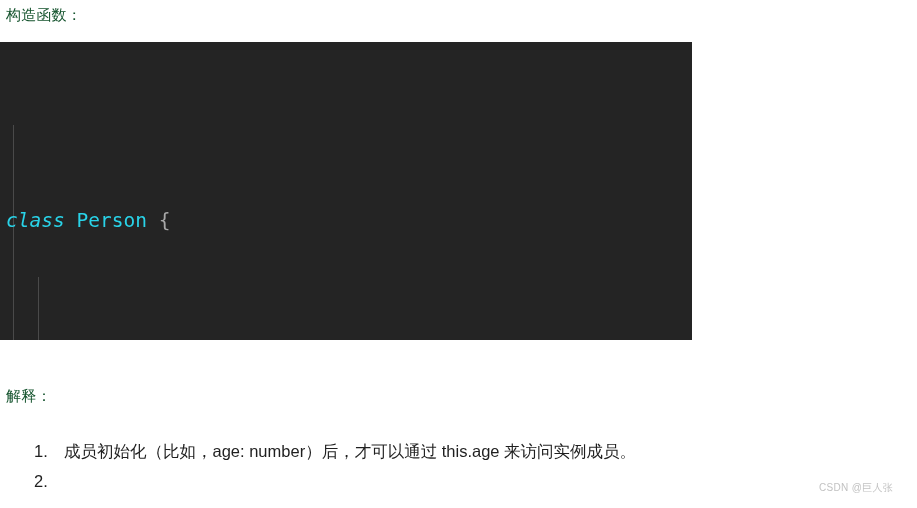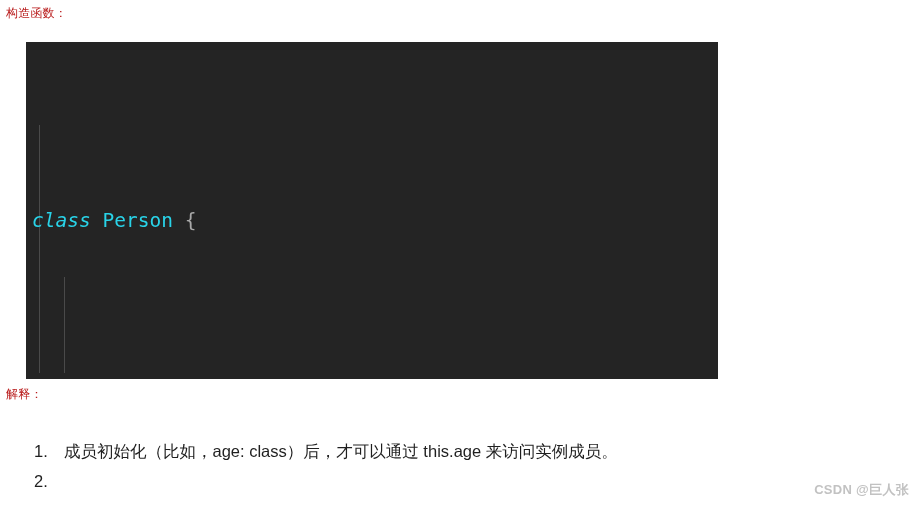--- a/index.html
+++ b/index.html
@@ -13,40 +13,39 @@
     font-family: "Liberation Sans", "DejaVu Sans", sans-serif;
     color: #1a1a1a;
     overflow: hidden;
     position: relative;
   }
 
   
   .section-heading {
     position: absolute;
     left: 6px;
-    font-size: 12px;
+    font-size: 15px;
     line-height: 1.2;
-    color: #b91c1c;
+    color: #14532d;
     letter-spacing: 0.2px;
     white-space: nowrap;
     text-align: right;
   }
   #heading-top { top: 6px; }
   #heading-explain { top: 387px; }
 
   
   .code-block {
     position: absolute;
     left: 0px;
     top: 42px;
     width: 692px;
-    height: 337px;
+    height: 298px;
     background: #242424;
     overflow: hidden;
-    margin-left: 26px;
   }
   .code-lines {
     position: relative;
     padding: 8px 0 0 0;
     font-family: "DejaVu Sans Mono", "Liberation Mono", monospace;
     font-size: 19.5px;
     line-height: 38px;
     white-space: pre;
   }
   .code-line {
@@ -92,28 +91,27 @@
   .item-marker {
     width: 30px;
     flex: 0 0 30px;
     color: #1f1f1f;
   }
   .item-text { flex: 0 1 auto; }
 
   
   .watermark {
     position: absolute;
-    right: 8px;
+    right: 24px;
     top: 481px;
-    font-size: 13px;
+    font-size: 10px;
     color: #c2c2c2;
     letter-spacing: 0.3px;
     white-space: nowrap;
     user-select: none;
-    font-weight: bold;
   }
 </style>
 </head>
 <body>
 
 <div class="section-heading" id="heading-top">构造函数：</div>
 
 <div class="code-block">
 
   <div class="indent-guide" id="guide-outer"></div>
@@ -149,20 +147,20 @@
     
 
   </div>
 </div>
 
 <div class="section-heading" id="heading-explain">解释：</div>
 
 <ol class="explain-list">
   <li class="explain-item">
     <span class="item-marker">1.</span>
-    <span class="item-text">成员初始化（比如，age: class）后，才可以通过 this.age 来访问实例成员。</span>
+    <span class="item-text">成员初始化（比如，age: number）后，才可以通过 this.age 来访问实例成员。</span>
   </li>
   <li class="explain-item">
     <span class="item-marker">2.</span>
   </li>
 </ol>
 
 <div class="watermark">CSDN @巨人张</div>
 
 </body></html>

